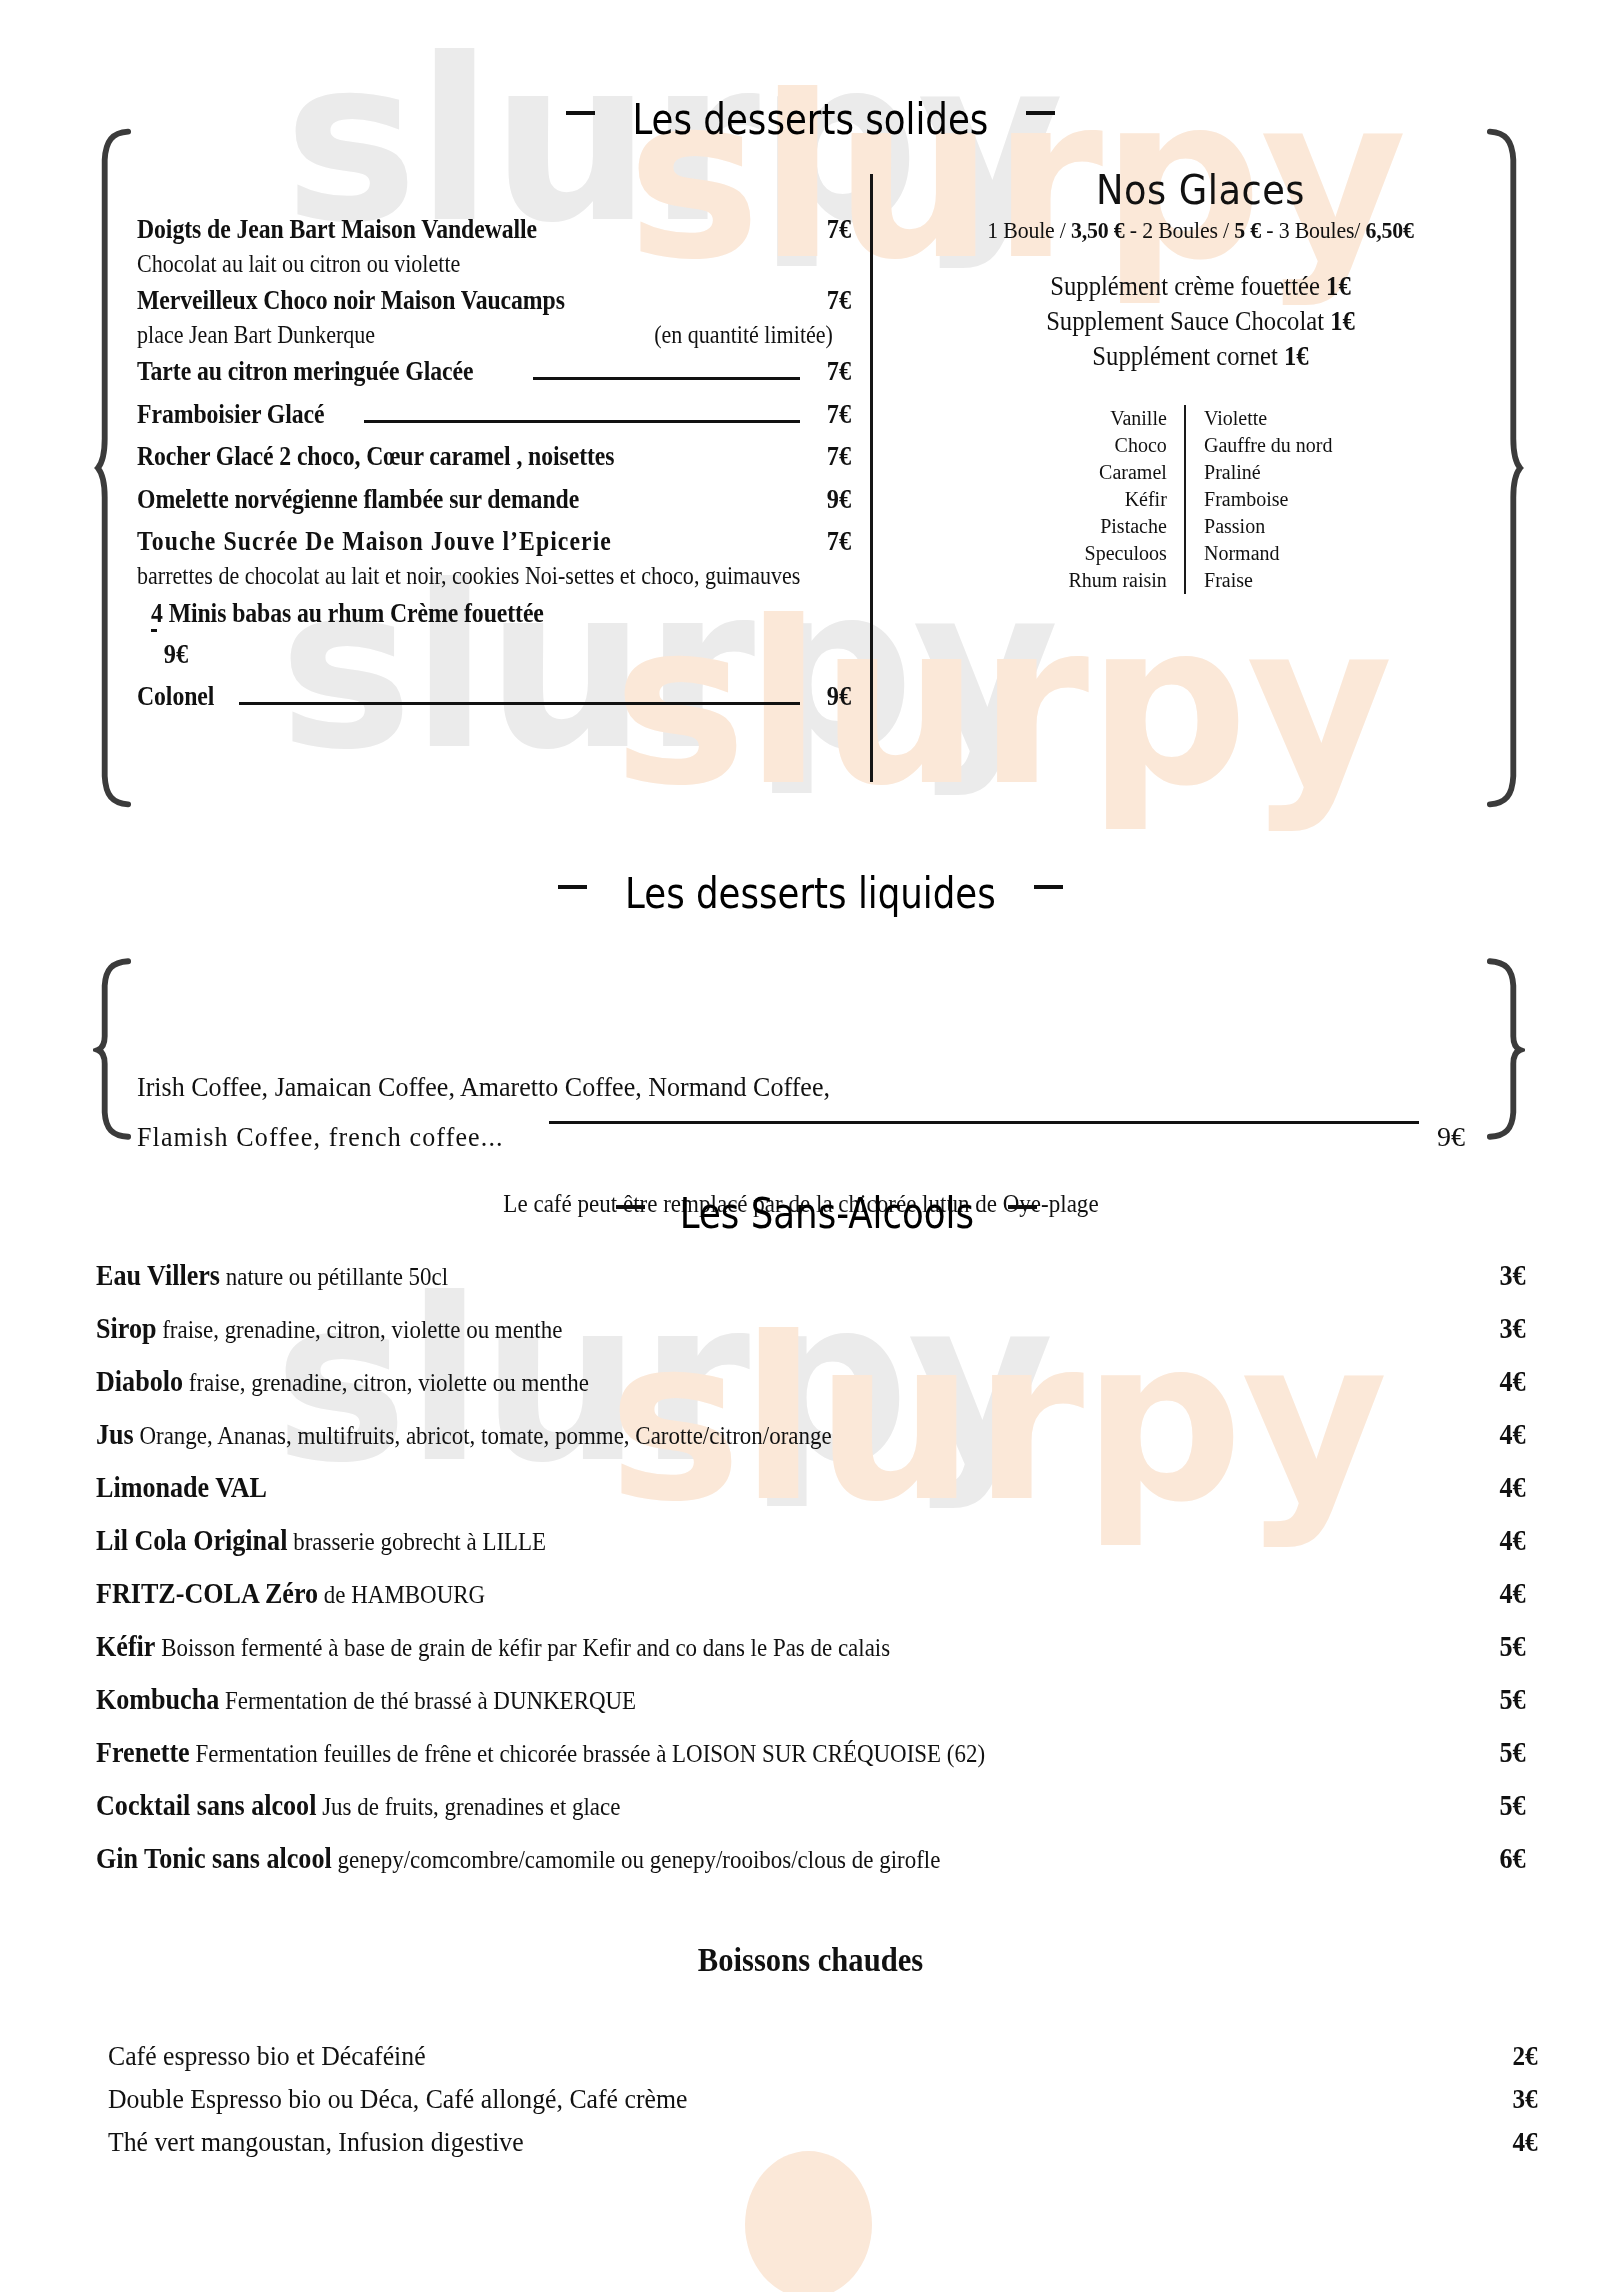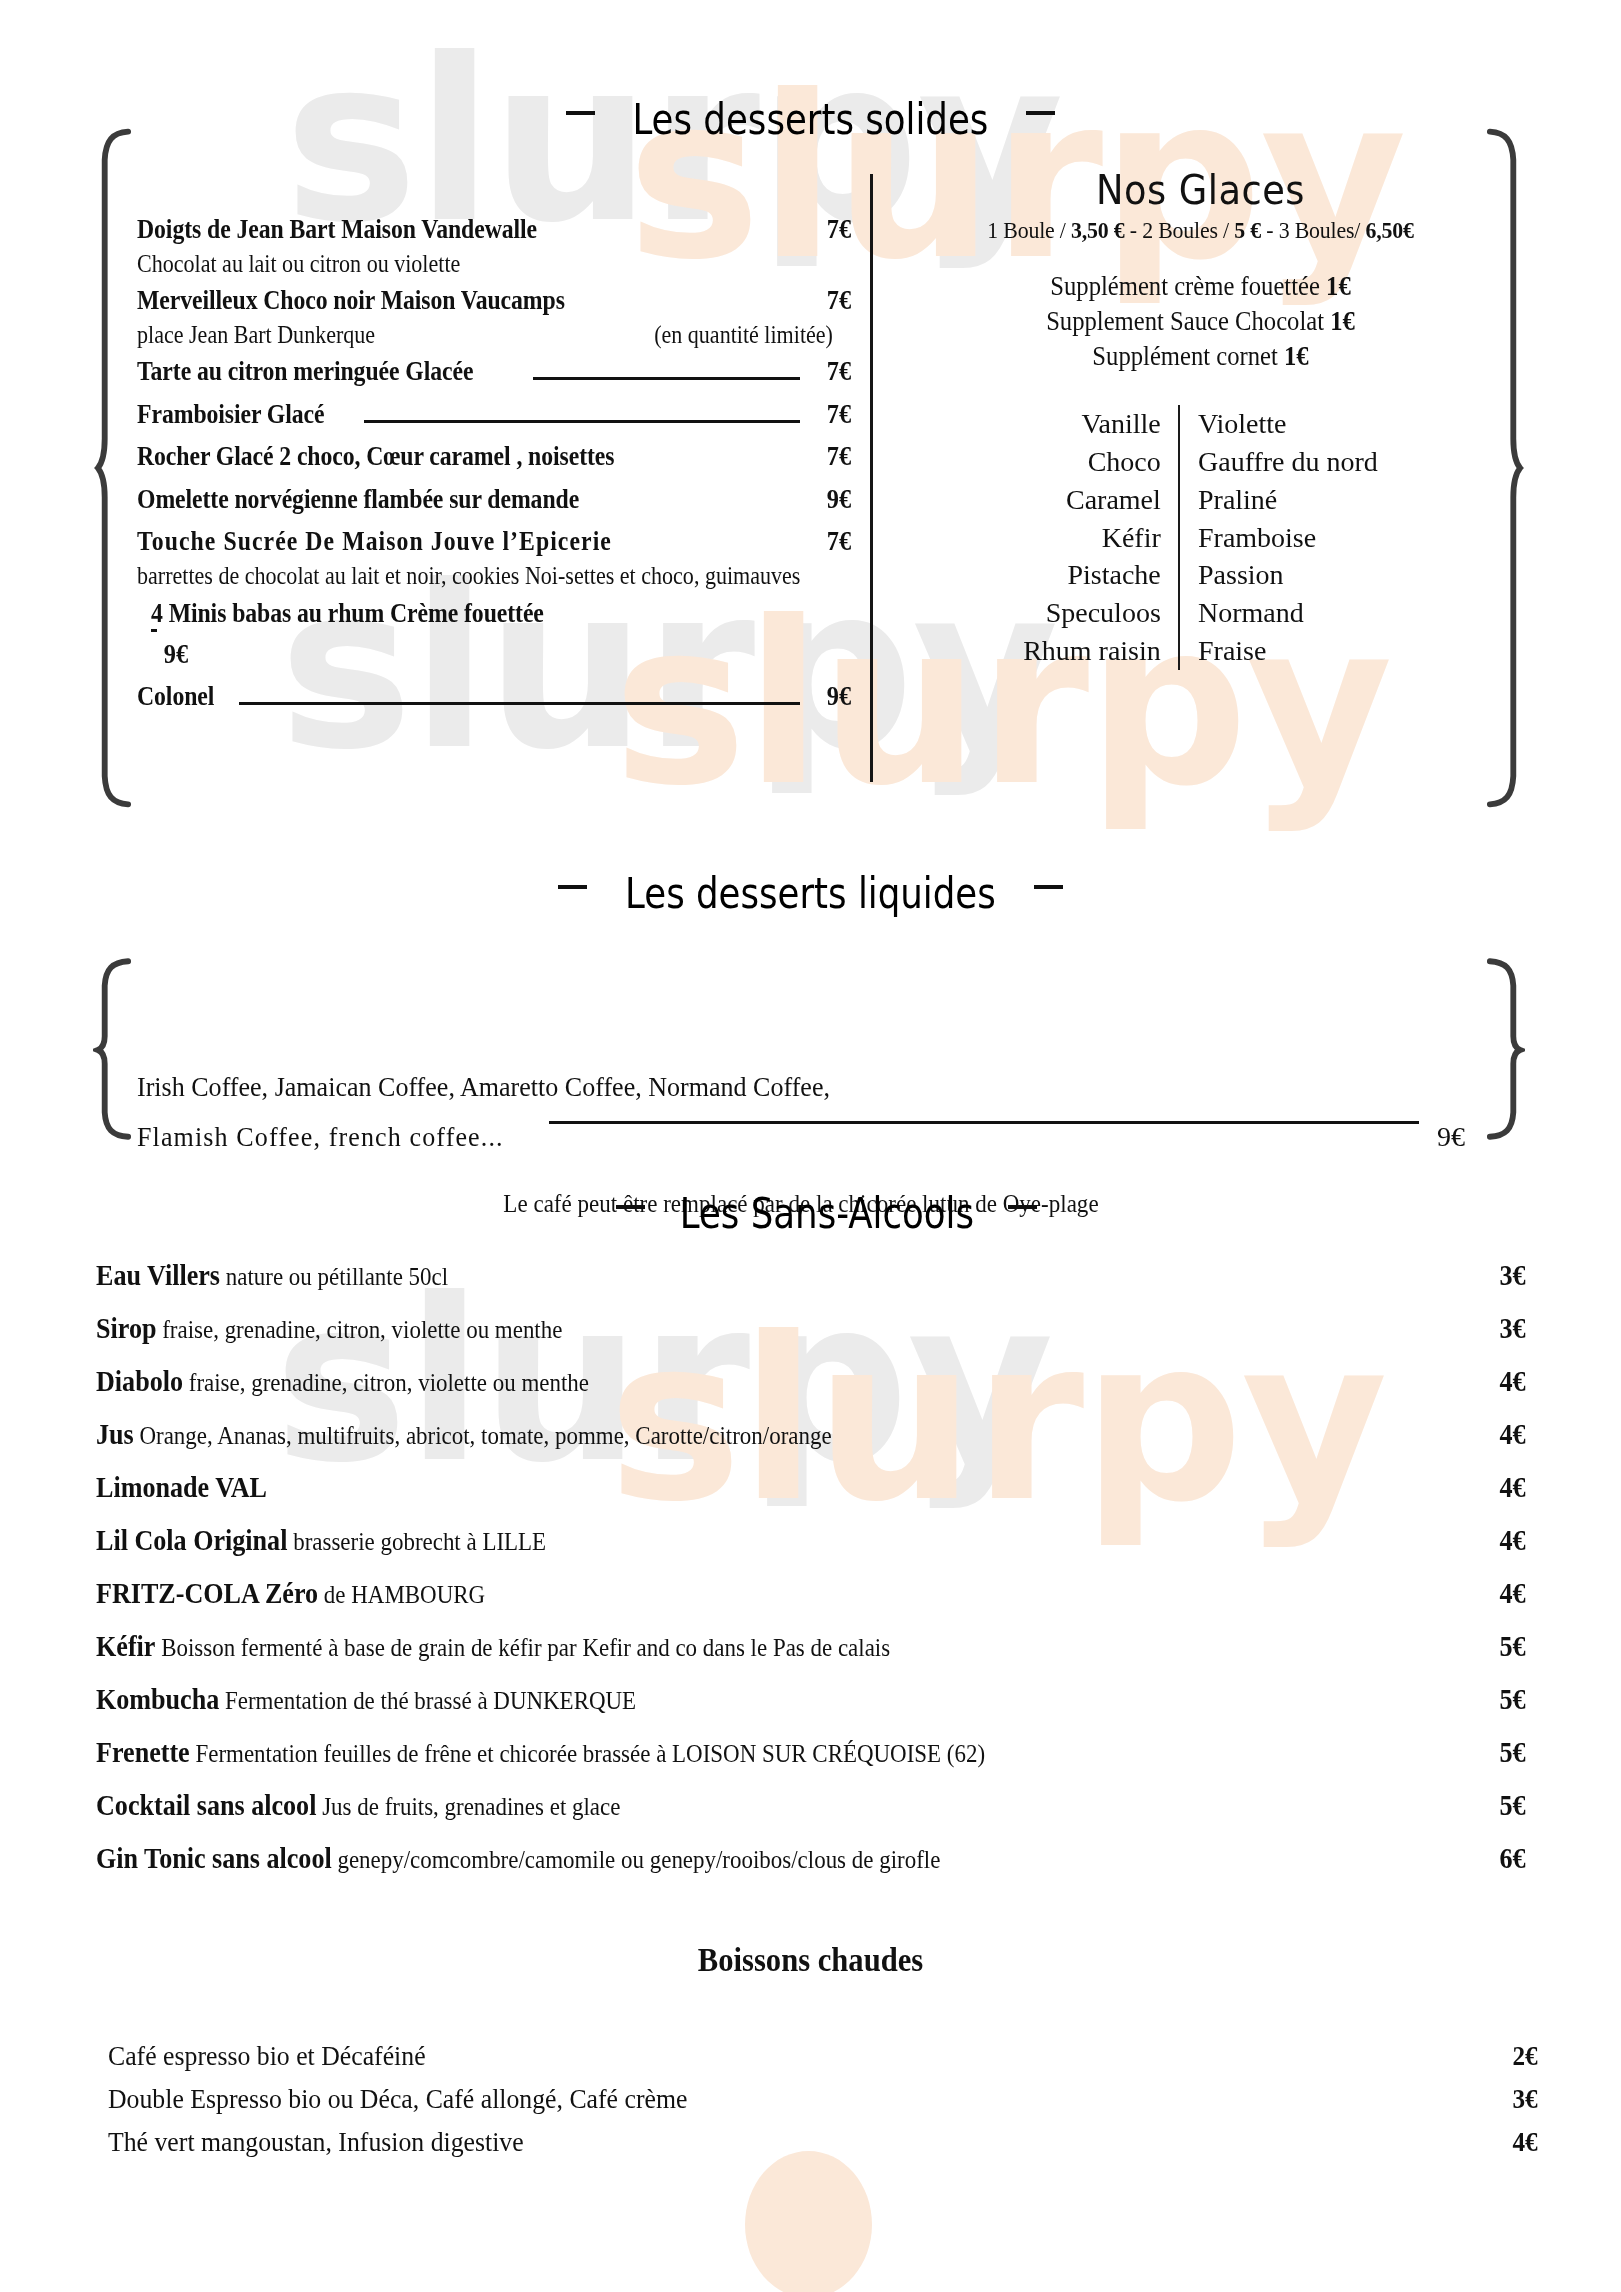--- a/index.html
+++ b/index.html
@@ -178,21 +178,21 @@
     font-size: 26.5px;
     line-height: 1.32;
     transform: scaleX(0.93);
   }
   #glaces .g-supp b { font-weight: 700; }
 
   #flavors {
     margin-top: 31px;
     display: flex;
     justify-content: center;
-    font-size: 28px;
+    font-size: 20px;
   }
   #flavors .fcol {
     line-height: 1.35;
   }
   #flavors .fcol.left {
     text-align: right;
     padding-right: 17.6px;
     border-right: 2.5px solid #1a1a1a;
   }
   #flavors .fcol.right {

